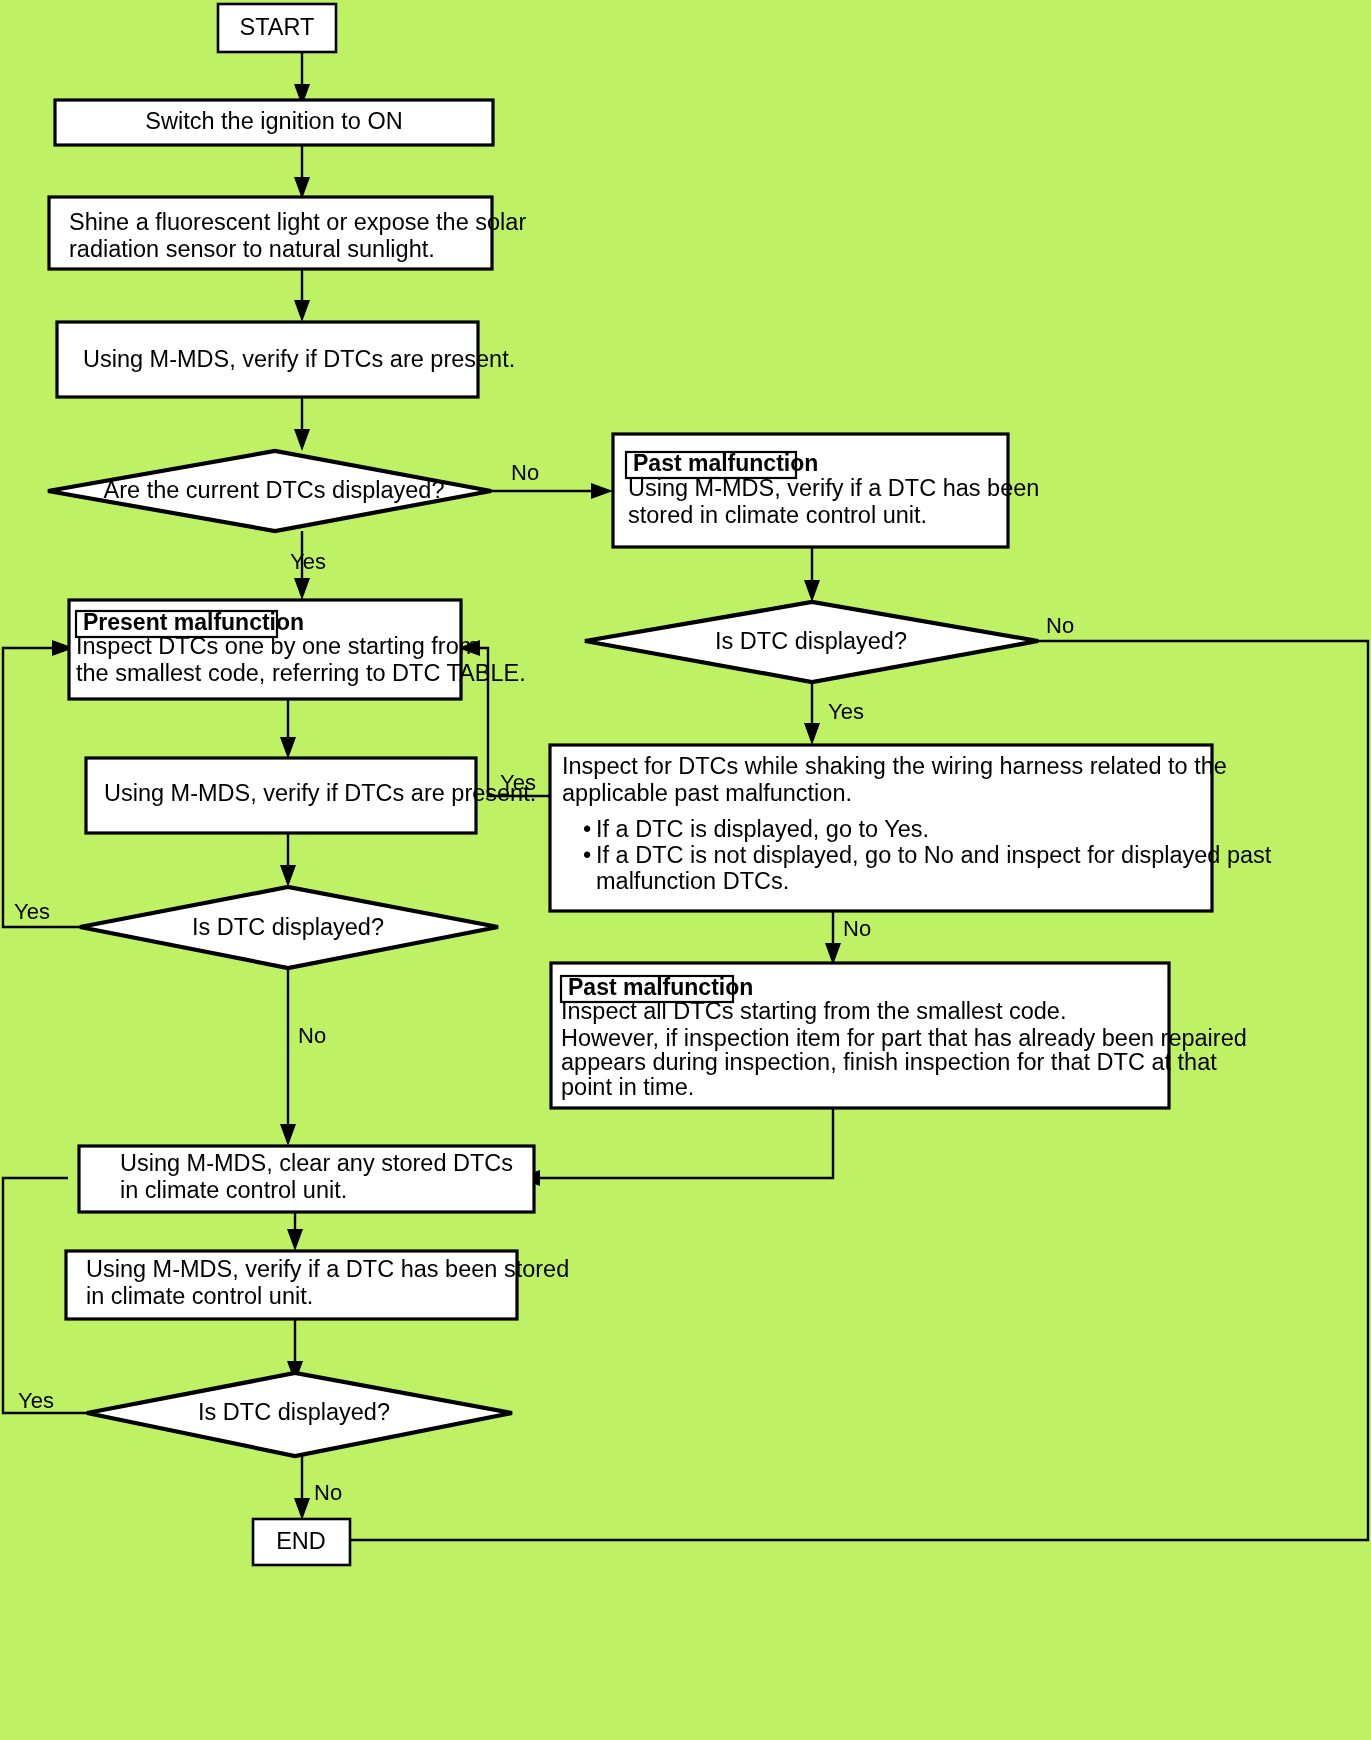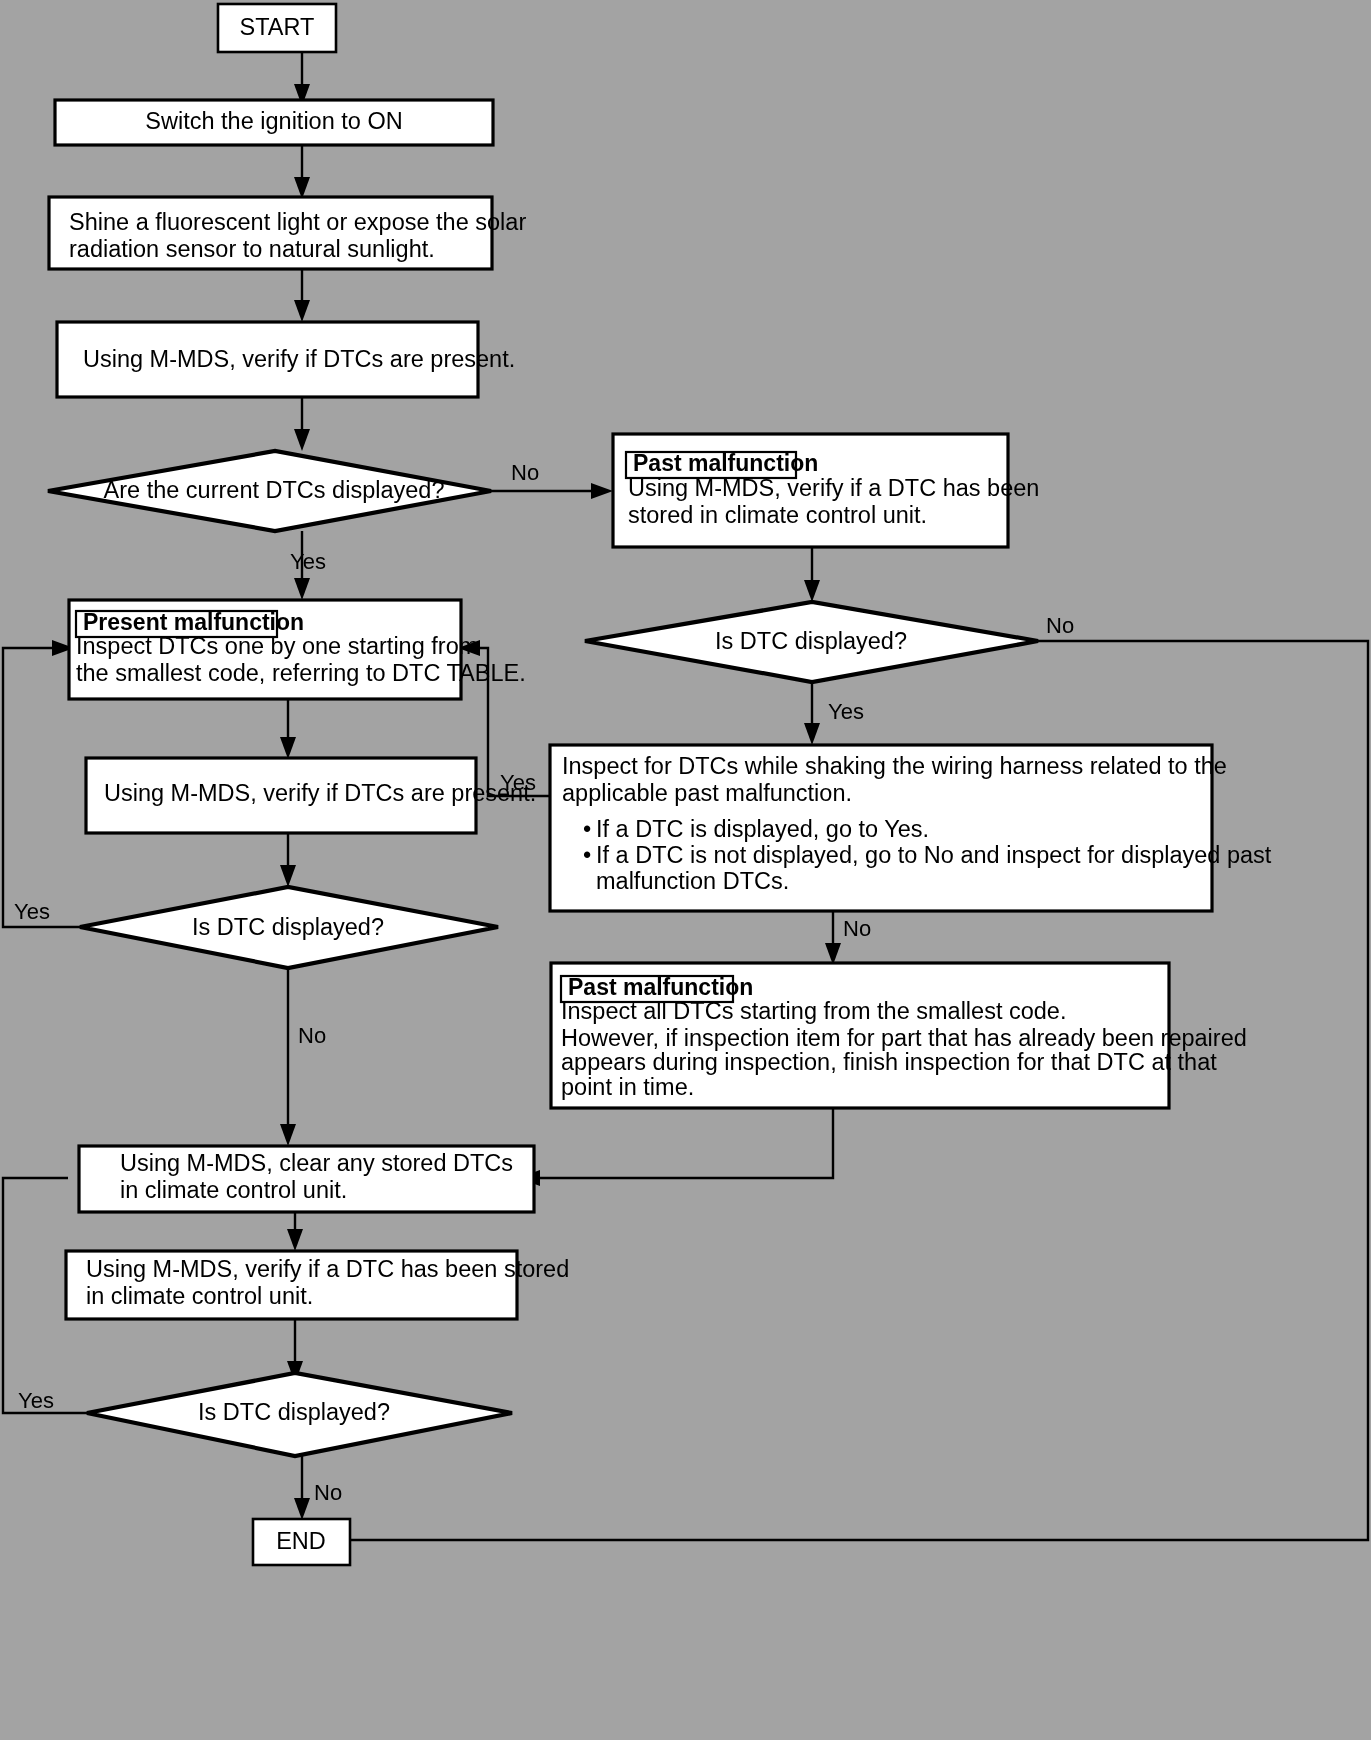--- a/index.html
+++ b/index.html
@@ -7,21 +7,21 @@
     padding: 0;
     background: #ffffff;
   }
   body {
     font-family: "Liberation Sans", sans-serif;
   }
   #flowchart-root {
     position: relative;
     width: 1371px;
     height: 1740px;
-    background: #a3a3a3;
+    background: #bef264;
     overflow: hidden;
   }
   svg#fc {
     position: absolute;
     left: 0;
     top: 0;
     width: 1371px;
     height: 1740px;
   }
   .node-rect {

